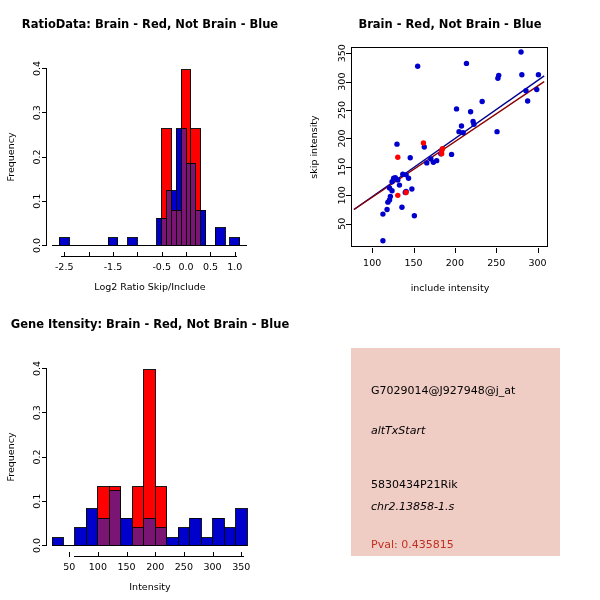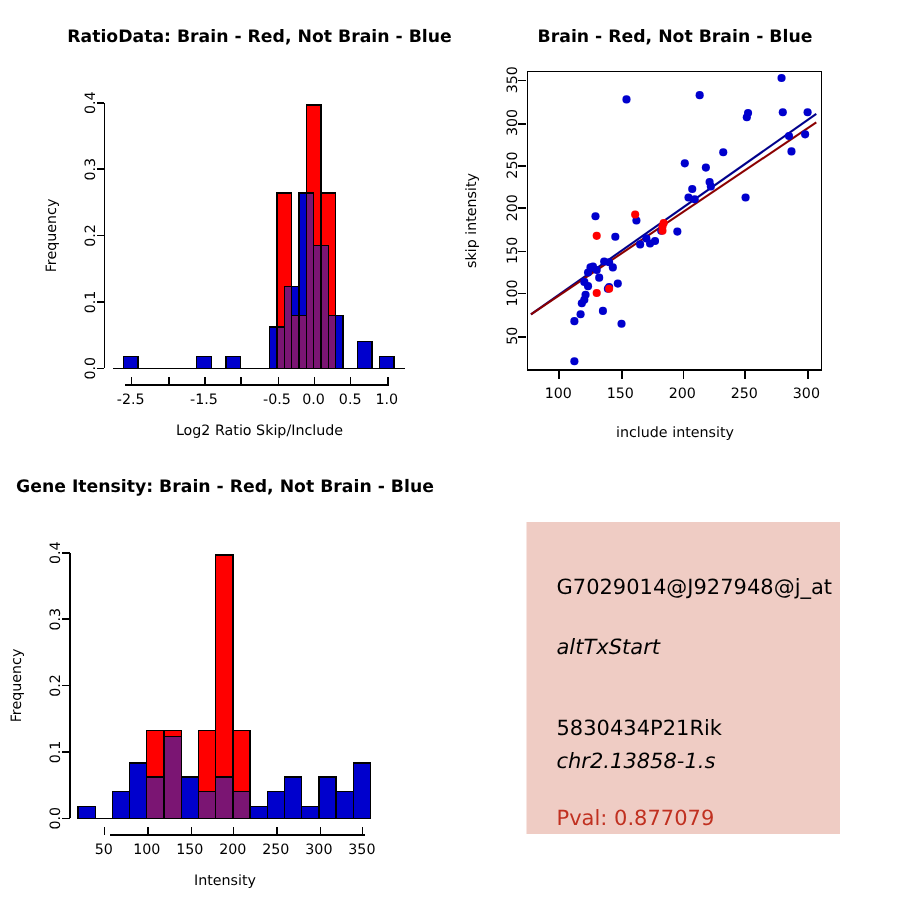--- a/index.html
+++ b/index.html
@@ -18,21 +18,21 @@
   #page {
     position: relative;
     width: 600px;
     height: 600px;
     background: #ffffff;
   }
   .panel {
     position: absolute;
     overflow: hidden;
   }
-  #panel-ratio   { left: 0px;   top: 0px;   width: 300px; height: 300px; padding-left: 23px; }
+  #panel-ratio   { left: 0px;   top: 0px;   width: 300px; height: 300px; }
   #panel-scatter { left: 300px; top: 0px;   width: 300px; height: 300px; }
   #panel-gene    { left: 0px;   top: 300px; width: 300px; height: 300px; }
   #panel-info    { left: 300px; top: 300px; width: 300px; height: 300px; }
 
   svg { display: block; }
 
   .plot-title {
     font-family: "DejaVu Sans", sans-serif;
     font-size: 11.5px;
     font-weight: bold;
@@ -76,21 +76,21 @@
     left: 51px;
     top: 48px;
     width: 209px;
     height: 208px;
     background: #EFCCC4;
   }
   .info-line {
     position: absolute;
     left: 20px;
     font-family: "DejaVu Sans", sans-serif;
-    font-size: 14px;
+    font-size: 11px;
     color: #000000;
     white-space: nowrap;
   }
   #info-line-0 { top: 36px; }
   #info-line-1 { top: 76px; font-style: italic; }
   #info-line-2 { top: 130px; }
   #info-line-3 { top: 152px; font-style: italic; }
   #info-line-4 { top: 190px; color: #C03020; }
 </style>
 </head>
@@ -352,17 +352,17 @@
       <text class="axis-label" x="150" y="290">Intensity</text>
     </svg>
   </div>
 
   <div class="panel" id="panel-info">
     <div id="info-box">
       <div class="info-line" id="info-line-0">G7029014@J927948@j_at</div>
       <div class="info-line" id="info-line-1">altTxStart</div>
       <div class="info-line" id="info-line-2">5830434P21Rik</div>
       <div class="info-line" id="info-line-3">chr2.13858-1.s</div>
-      <div class="info-line" id="info-line-4">Pval: 0.877079</div>
+      <div class="info-line" id="info-line-4">Pval: 0.435815</div>
     </div>
   </div>
 
 </div>
 
 </body></html>

